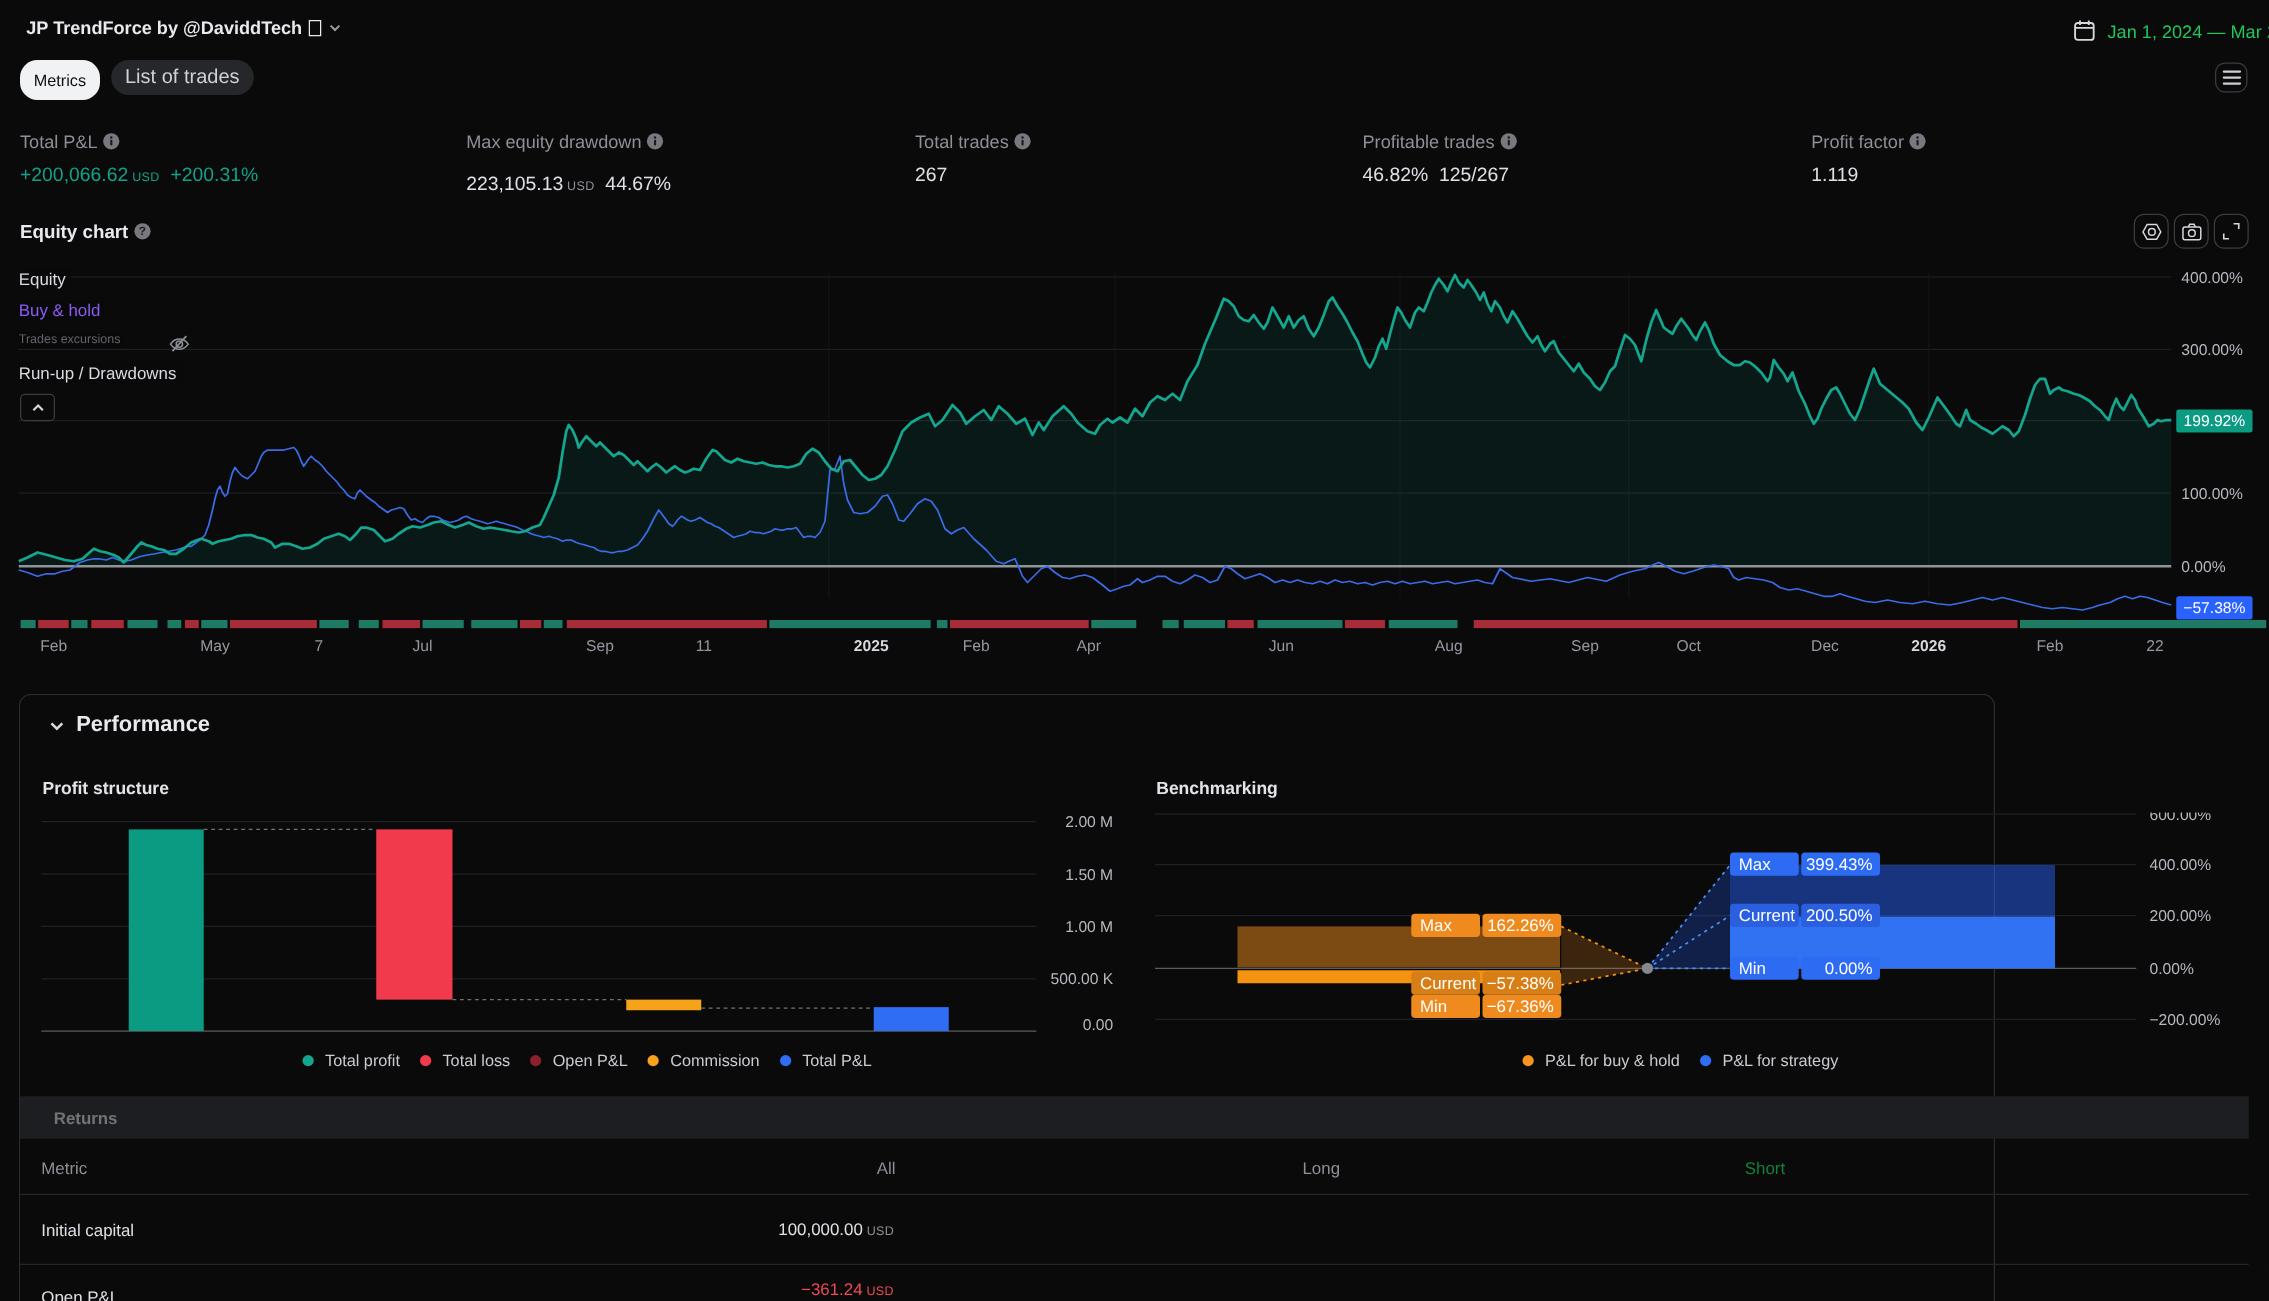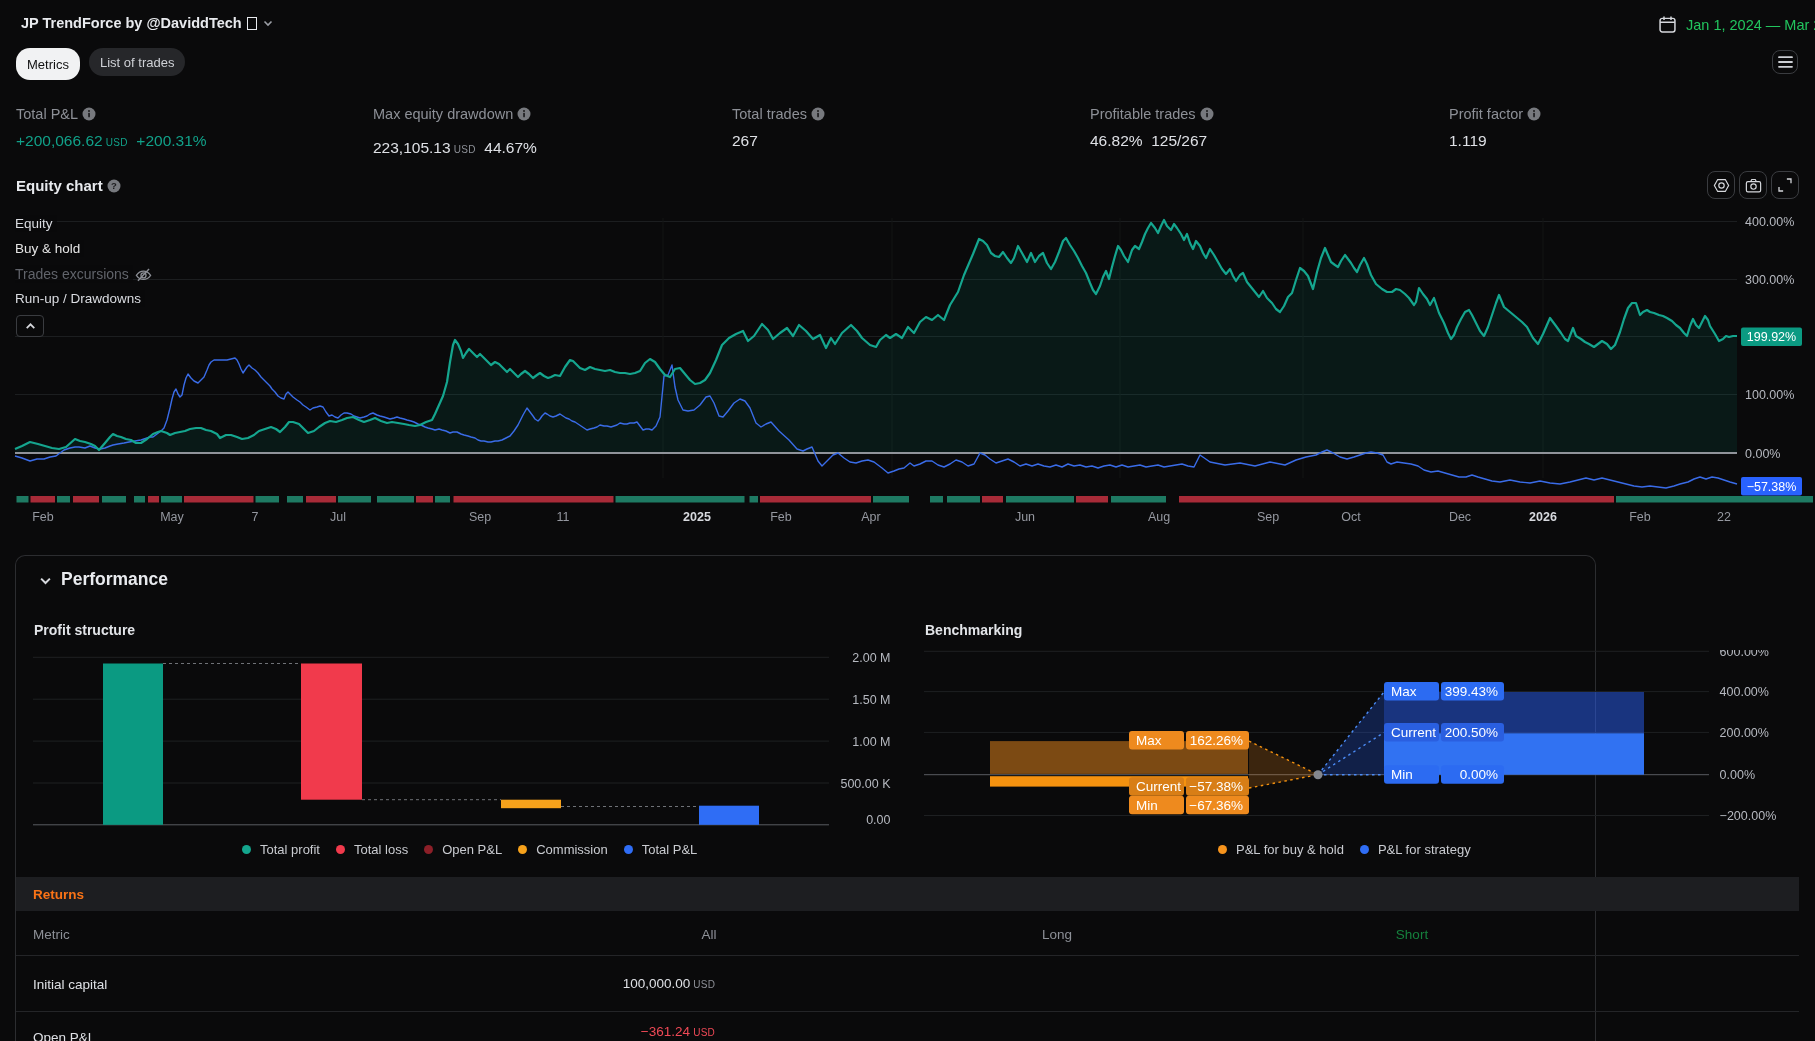--- a/index.html
+++ b/index.html
@@ -15,21 +15,21 @@
       <path d="M2.5 4.5 6 8l3.5-3.5"></path>
     </svg></div>
 <div class="abs" style="left:1657px;top:14px;font-size:14.5px;color:#22c55e;white-space:nowrap"><svg width="21" height="21" viewBox="0 0 24 24" fill="none" stroke="#d6d8dd" stroke-width="1.7" style="vertical-align:-5px">
       <rect x="3.5" y="5" width="17" height="15.5" rx="2.5"></rect>
       <path d="M3.5 9.5h17M8 2.8v4M16 2.8v4"></path>
     </svg> <span style="margin-left:4px">Jan 1, 2024 — Mar 22, 2026</span> <svg width="12" height="12" viewBox="0 0 12 12" fill="none" stroke="#9b9ea5" stroke-width="1.6" style="vertical-align:-1px">
       <path d="M2.5 4.5 6 8l3.5-3.5"></path>
     </svg></div>
 
 <div class="abs" style="left:16px;top:48px;height:32px;border-radius:14px;background:#f1f2f3;color:#111;font-size:13px;display:flex;align-items:center;padding:0 11px">Metrics</div>
-<div class="abs" style="left:89px;top:48px;height:28px;border-radius:14px;background:#26272a;color:#cfd1d6;font-size:13px;display:flex;align-items:center;padding:0 11px">List of trades</div>
+<div class="abs" style="left:89px;top:48px;height:28px;border-radius:14px;background:#26272a;color:#cfd1d6;font-size:16px;display:flex;align-items:center;padding:0 11px">List of trades</div>
 <div class="btn" style="left:1772px;top:50px;width:26px;height:24px">
     <svg width="15" height="14" viewBox="0 0 15 14" stroke="#cdd0d5" stroke-width="1.8" stroke-linecap="round">
       <path d="M1 2.2h13M1 7h13M1 11.8h13"></path>
     </svg>
   </div>
 
 <div class="abs glabel" style="left:16px;top:106px">Total P&amp;L <svg width="14" height="14" viewBox="0 0 14 14" style="vertical-align:-2px">
       <circle cx="7" cy="7" r="6.5" fill="#77797e"></circle>
       <rect x="6.2" y="5.8" width="1.7" height="4.6" rx="0.8" fill="#1b1b1d"></rect>
       <circle cx="7" cy="3.9" r="1" fill="#1b1b1d"></circle>
@@ -147,22 +147,22 @@
     <text x="1745" y="74.0" font-size="12.5" fill="#b6b9c0">300.00%</text>
     <text x="1745" y="189.0" font-size="12.5" fill="#b6b9c0">100.00%</text>
     <text x="1745" y="247.5" font-size="12.5" fill="#b6b9c0">0.00%</text>
 <rect x="1741" y="117.5" width="61" height="18.5" rx="2" fill="#0b9a82"></rect>
 <text x="1771.5" y="131" text-anchor="middle" font-size="12.5" fill="#fff">199.92%</text>
 <rect x="1741" y="267" width="61" height="18.5" rx="2" fill="#2962ff"></rect>
 <text x="1771.5" y="280.5" text-anchor="middle" font-size="12.5" fill="#fff">−57.38%</text>
 </svg>
 
 <div class="abs" style="left:15px;top:215px;font-size:13.5px;color:#dadce1;background:rgba(10,10,11,.75);padding:1px 4px 1px 0">Equity</div>
-<div class="abs" style="left:15px;top:240px;font-size:13.5px;color:#e5e5e5;background:rgba(10,10,11,.75);padding:1px 4px 1px 0">Buy &amp; hold</div>
-<div class="abs" style="left:15px;top:265px;font-size:14px;color:#61646b;background:rgba(10,10,11,.75);padding:1px 4px 1px 0">Trades excursions</div>
+<div class="abs" style="left:15px;top:240px;font-size:13.5px;color:#8b5cf6;background:rgba(10,10,11,.75);padding:1px 4px 1px 0">Buy &amp; hold</div>
+<div class="abs" style="left:15px;top:265px;font-size:10px;color:#61646b;background:rgba(10,10,11,.75);padding:1px 4px 1px 0">Trades excursions</div>
 <div class="abs" style="left:134px;top:265px"><svg width="19" height="19" viewBox="0 0 24 24" fill="none" stroke="#8c8f96" stroke-width="1.6">
       <path d="M3 13c2.5-3.5 5.5-5.2 9-5.2s6.5 1.7 9 5.2c-2.5 3.5-5.5 5.2-9 5.2S5.5 16.5 3 13z"></path>
       <circle cx="12" cy="13" r="3.2"></circle>
       <path d="M5 20 19 5" stroke-width="1.8"></path>
     </svg></div>
 <div class="abs" style="left:15px;top:290px;font-size:13.5px;color:#dadce1;background:rgba(10,10,11,.75);padding:1px 4px 1px 0">Run-up / Drawdowns</div>
 <div class="btn" style="left:16px;top:315px;width:28px;height:22px;border-radius:4px">
     <svg width="13" height="13" viewBox="0 0 12 12" fill="none" stroke="#d6d8dd" stroke-width="1.6">
       <path d="M2.5 7.5 6 4l3.5 3.5"></path>
     </svg>
@@ -240,21 +240,21 @@
     <text x="593" y="86.8" text-anchor="end" font-size="13.5" fill="#fff">200.50%</text>
 <rect x="479" y="115.3" width="55" height="18.5" rx="3" fill="#2c6bf2"></rect>
     <rect x="536" y="115.3" width="63" height="18.5" rx="3" fill="#2c6bf2"></rect>
     <text x="486" y="129.1" font-size="13.5" fill="#fff">Min</text>
     <text x="593" y="129.1" text-anchor="end" font-size="13.5" fill="#fff">0.00%</text>
 </svg>
 <div class="abs" style="left:234px;top:840px;white-space:nowrap"><span class="li"><span class="dot" style="background:#14a68e"></span>Total profit</span><span class="li"><span class="dot" style="background:#f13a4c"></span>Total loss</span><span class="li"><span class="dot" style="background:#8c1f28"></span>Open P&amp;L</span><span class="li"><span class="dot" style="background:#f7a21b"></span>Commission</span><span class="li"><span class="dot" style="background:#2f6df5"></span>Total P&amp;L</span></div>
 <div class="abs" style="left:1210px;top:840px;white-space:nowrap"><span class="li"><span class="dot" style="background:#f7941d"></span>P&amp;L for buy &amp; hold</span><span class="li"><span class="dot" style="background:#2f6df5"></span>P&amp;L for strategy</span></div>
 
 <div class="abs" style="left:16px;top:877px;width:1783px;height:34px;background:#1d1e21;display:flex;align-items:center">
-    <span style="margin-left:17px;font-size:13.5px;font-weight:bold;color:#f97316">Returns</span>
+    <span style="margin-left:27px;font-size:13.5px;font-weight:bold;color:#737373">Returns</span>
   </div>
 <div class="abs" style="left:33px;top:927px;font-size:13.5px;color:#8d9097">Metric</div>
 <div class="abs" style="left:709px;top:927px;font-size:13.5px;color:#8d9097;transform:translateX(-50%)">All</div>
 <div class="abs" style="left:1057px;top:927px;font-size:13.5px;color:#8d9097;transform:translateX(-50%)">Long</div>
 <div class="abs" style="left:1412px;top:927px;font-size:13.5px;color:#15803d;transform:translateX(-50%)">Short</div>
 <div class="abs" style="left:16px;top:955px;width:1783px;border-top:1px solid #242528"></div>
 <div class="abs" style="left:33px;top:977px;font-size:13.5px;color:#dee0e5">Initial capital</div>
 <div class="abs" style="left:669px;top:976px;font-size:13.5px;color:#dee0e5;transform:translateX(-50%)">100,000.00<span class="usd" style="color:#8d9097">&nbsp;USD</span></div>
 <div class="abs" style="left:16px;top:1011px;width:1783px;border-top:1px solid #242528"></div>
 <div class="abs" style="left:33px;top:1030px;font-size:13.5px;color:#dee0e5">Open P&amp;L</div>

